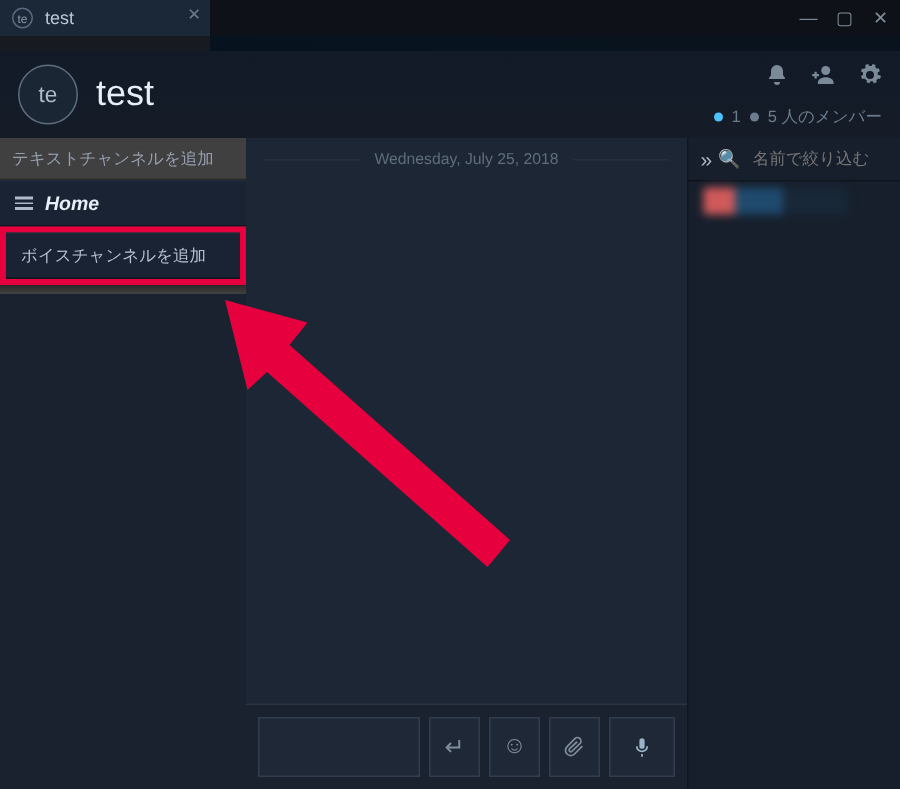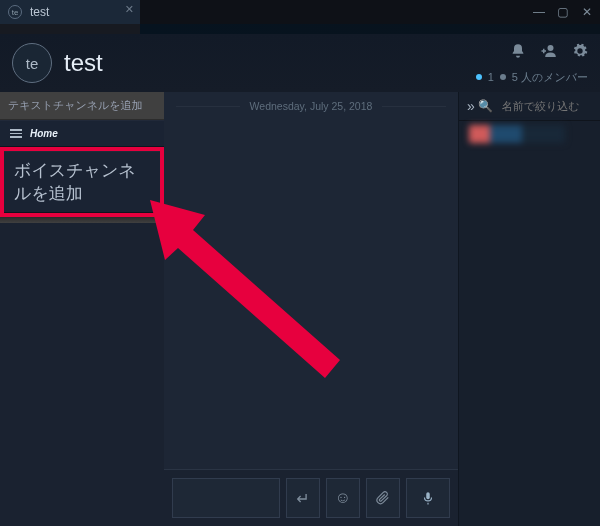--- a/index.html
+++ b/index.html
@@ -15,25 +15,25 @@
     .avatar-lg { width:40px; height:40px; border-radius:50%; border:1px solid #5f6e80; background:#1a2634; display:flex; align-items:center; justify-content:center; color:#aebac7; font-size:15px; margin-right:12px;}
     .title { font-size:24px; color:#e6eef7; font-weight:300; }
     .header-right { margin-left:auto; display:flex; flex-direction:column; align-items:flex-end; gap:6px;}
     .header-icons { display:flex; gap:14px; color:#7a8a99; font-size:16px; align-items:center;}
     .sub-info { font-size:11px; color:#6b7d8d; display:flex; align-items:center; gap:6px;}
     .dot-green { width:6px; height:6px; background:#4cc2ff; border-radius:50%; display:inline-block;}
     .dot-gray { width:6px; height:6px; background:#6b7d8d; border-radius:50%; display:inline-block;}
     .content { display:flex; height:calc(100% - 92px); }
     .sidebar { width:164px; background:#404040; display:flex; flex-direction:column;justify-content:space-between;}
     .side-header { padding:6px 8px; color:#969fb0; font-size:11px; border-bottom:1px solid rgba(0,0,0,.3);}
-    .side-item { padding:7px 10px; display:flex; align-items:center; gap:8px; color:#e6eef7; font-size:10px; font-style:italic; font-weight:600; border-top:1px solid rgba(255,255,255,.03); border-bottom:1px solid rgba(0,0,0,.4); background:#1a2333;}
+    .side-item { padding:7px 10px; display:flex; align-items:center; gap:8px; color:#e6eef7; font-size:13px; font-style:italic; font-weight:600; border-top:1px solid rgba(255,255,255,.03); border-bottom:1px solid rgba(0,0,0,.4); background:#1a2333;}
     .hamburger { display:inline-flex; flex-direction:column; gap:2px;}
     .hamburger span{ width:12px; height:1.5px; background:#aebac7; display:block;}
     .highlight-box { border:4px solid #e7003e; margin:0; }
-    .side-item.voice { background:#1a2333; font-style:normal; font-weight:400; font-size:17px; color:#b7c2d0;}
+    .side-item.voice { background:#1a2333; font-style:normal; font-weight:400; font-size:11px; color:#b7c2d0;}
     .scrim { height:6px; background:linear-gradient(180deg,rgba(0,0,0,.35),transparent);}
     .sidebar-flex { flex:1; background:#1a2230;}
     .main { flex:1; background:#1d2635; display:flex; flex-direction:column; position:relative;}
     .date-row { display:flex; align-items:center; gap:10px; padding:8px 12px; color:#5e6d7c; font-size:10.5px;}
     .date-row .line{ flex:1; height:1px; background:#27303f;}
     .main-body{ flex:1; }
     .composer { border-top:1px solid #2a3444; padding:8px; display:flex; gap:6px; align-items:stretch; background:#1a2230;}
     .msg-area { flex:1; border:1px solid #313c4e; background:#1e2836; height:40px;}
     .composer .cbtn { width:34px; border:1px solid #313c4e; background:#1e2836; display:flex; align-items:center; justify-content:center; color:#7e8c9b; font-size:16px;}
     .composer .cbtn.mic { width:44px; color:#9bb3c7; }

